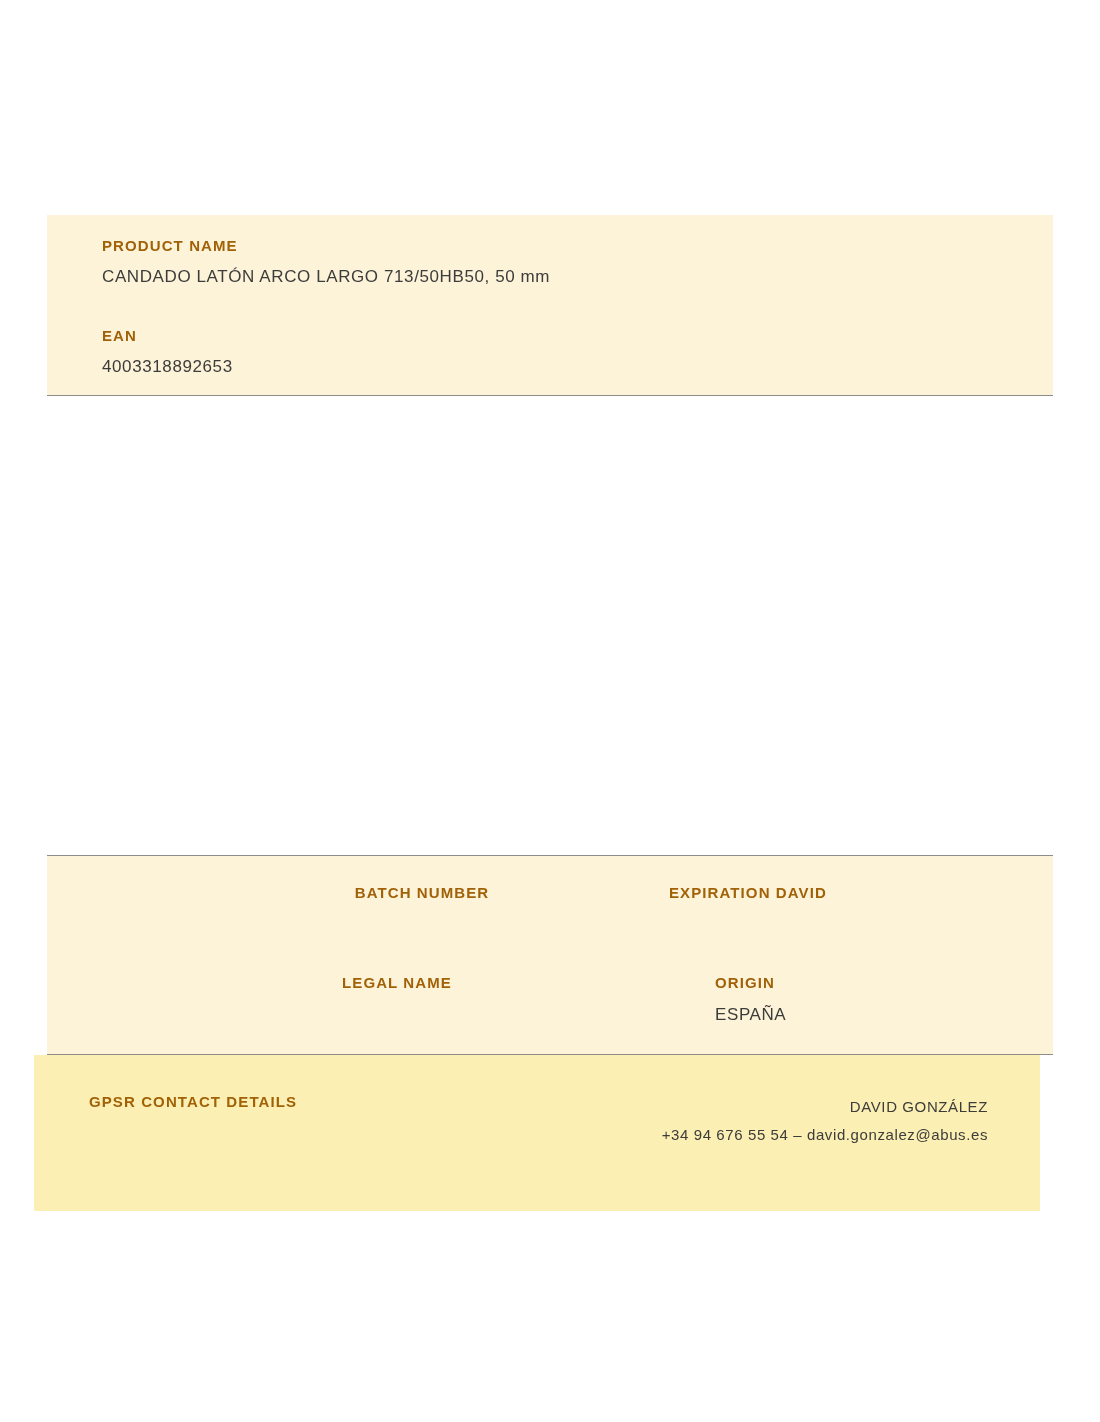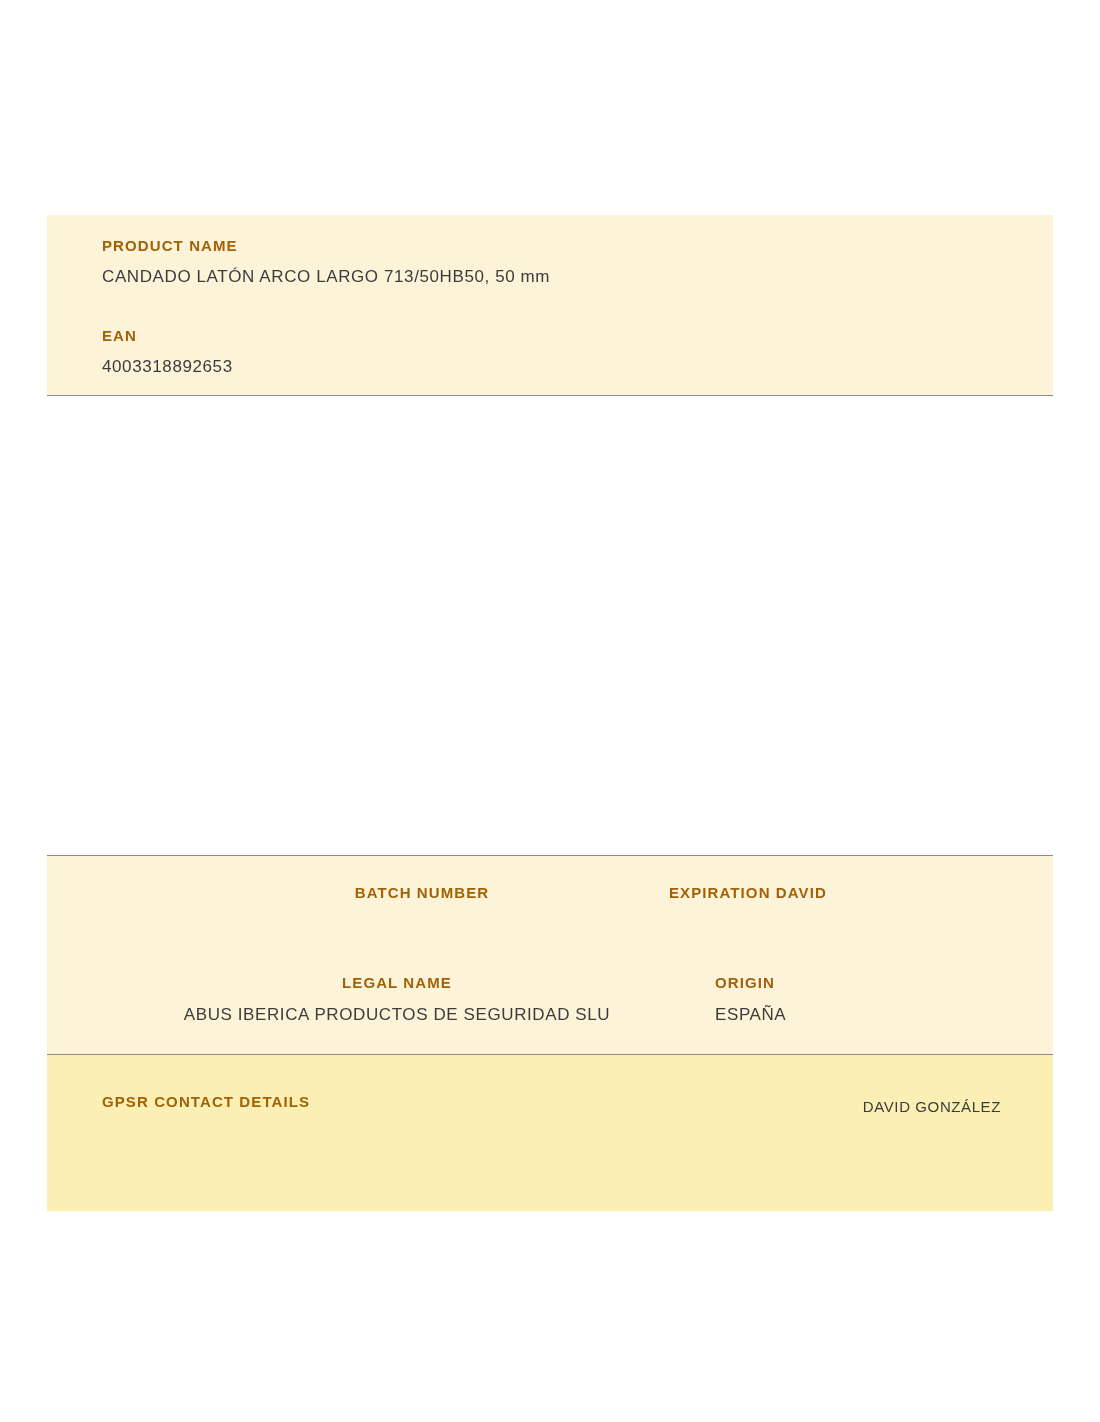--- a/index.html
+++ b/index.html
@@ -73,21 +73,21 @@
   .bb-exp-value    { position: absolute; left: 622px; top: 58px; }
 
   .bb-legal-label  { position: absolute; left: 205px; top: 118px; width: 290px; text-align: center; }
   .bb-legal-value  { position: absolute; left: 110px; top: 149px; width: 480px; text-align: center; }
   .bb-origin-label { position: absolute; left: 668px; top: 118px; }
   .bb-origin-value { position: absolute; left: 668px; top: 149px; }
 
   
   .gpsr-block {
     position: absolute;
-    left: 47px;
+    left: 34px;
     top: 1055px;
     width: 1006px;
     height: 156px;
     background: #fcefb4;
     box-sizing: border-box;
   }
 
   .gp-label {
     position: absolute;
     left: 55px;
@@ -121,26 +121,26 @@
   </section>
 
   <section class="batch-block">
     <div class="field-label bb-batch-label">BATCH NUMBER</div>
     <div class="field-value bb-batch-value"></div>
 
     <div class="field-label bb-exp-label">EXPIRATION DAVID</div>
     <div class="field-value bb-exp-value"></div>
 
     <div class="field-label bb-legal-label">LEGAL NAME</div>
-    <div class="field-value bb-legal-value">ABUS IBERICA PRODUCTOS DE SEGURIDAD SLU</div>
 
     <div class="field-label bb-origin-label">ORIGIN</div>
     <div class="field-value bb-origin-value">ESPAÑA</div>
   </section>
 
   <section class="gpsr-block">
     <div class="field-label gp-label">GPSR CONTACT DETAILS</div>
     <div class="gp-lines">
       <div class="gp-line">DAVID GONZÁLEZ</div>
+      <div class="gp-line">+34 94 676 55 54 – david.gonzalez@abus.es</div>
     </div>
   </section>
 
 </div>
 
 </body></html>

